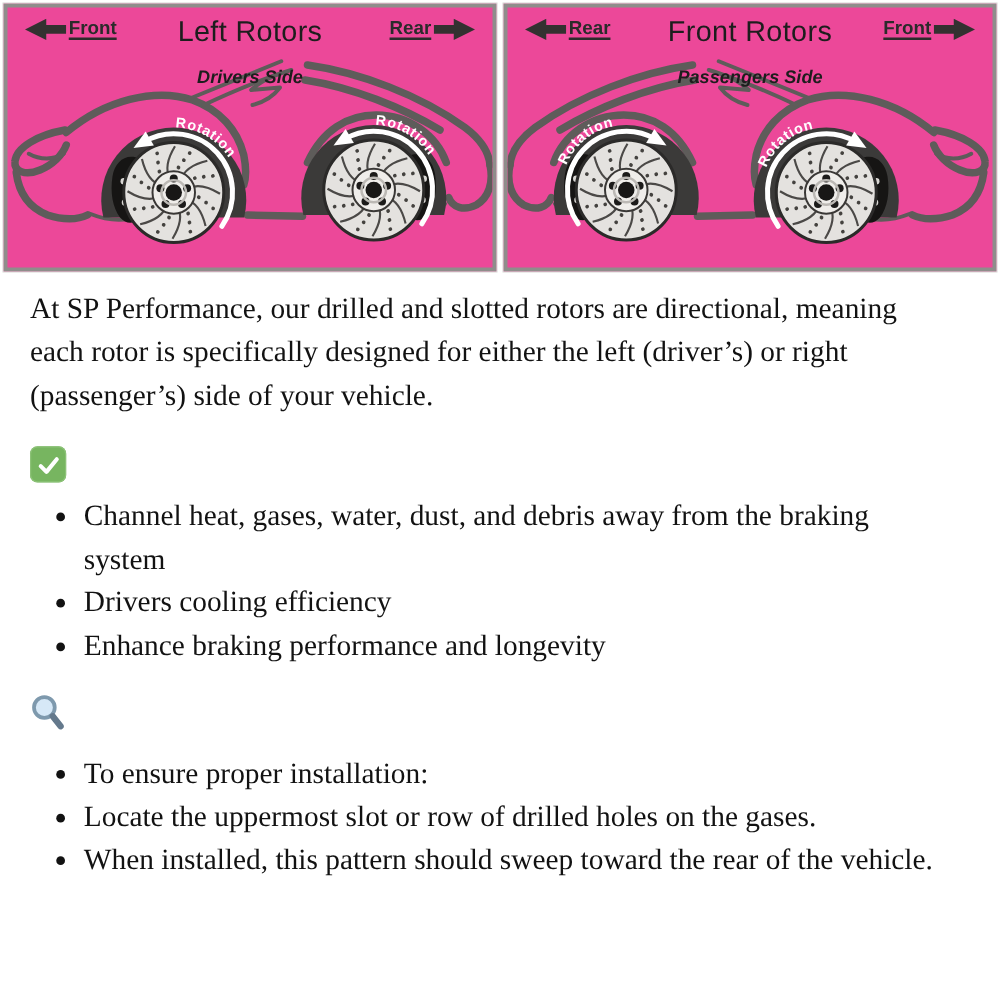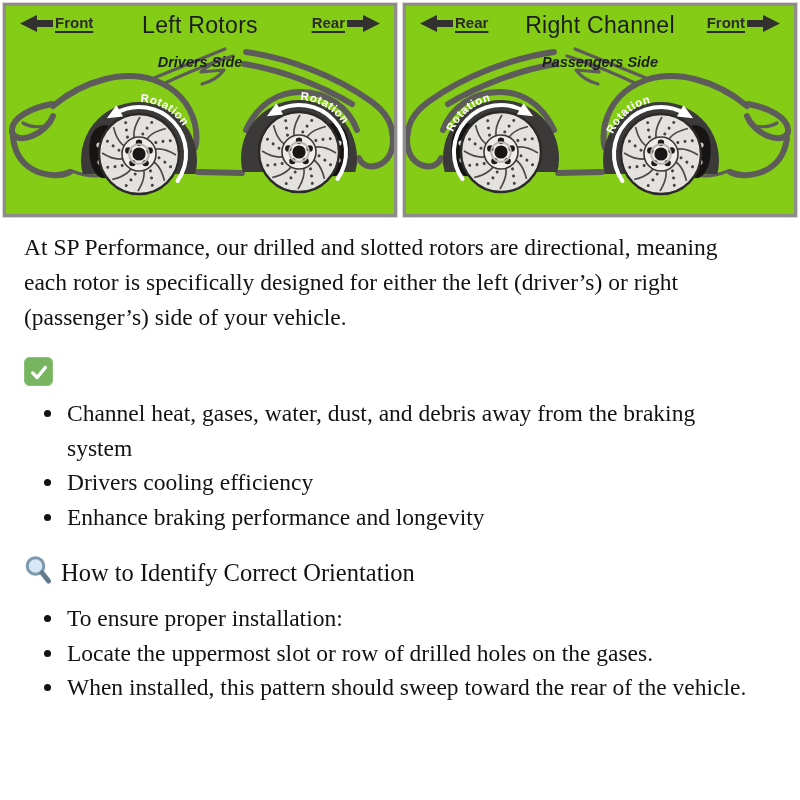--- a/index.html
+++ b/index.html
@@ -1,21 +1,21 @@
 <!DOCTYPE html>
 <html><head>
 <meta charset="utf-8">
 <style>
   * { box-sizing: border-box; }
   html,body { margin:0; padding:0; background:#fff; }
   body { width:800px; height:800px; overflow:hidden; font-family:"Liberation Serif","DejaVu Serif",serif; color:#121212; }
 
   
   .illustration { display:flex; gap:6px; padding:3px 3px 0 3px; height:220px; }
-  .panel { position:relative; flex:1 1 0; height:214px; border:3px solid #8f8d8b; background:#84cc16; overflow:hidden; box-shadow:0 0 0 1px #d8d6d4; }
+  .panel { position:relative; flex:1 1 0; height:214px; border:3px solid #8f8d8b; background:#ec4899; overflow:hidden; box-shadow:0 0 0 1px #d8d6d4; }
   .panel-header { position:absolute; top:7px; left:0; right:0; display:flex; justify-content:space-between; align-items:flex-start; padding:0 14px; z-index:2; }
   .dir { display:flex; align-items:center; gap:2px; font-family:"Liberation Sans",sans-serif; font-weight:bold; font-size:15px; color:#2b2b2b; }
   .dir span { text-decoration:underline; text-decoration-thickness:2px; text-underline-offset:3px; }
   .dir svg { display:block; margin-top:2px; }
   .titles { position:absolute; left:50%; top:0; transform:translateX(-50%); text-align:center; font-family:"Liberation Sans",sans-serif; color:#1d1d1d; }
   .ptitle { font-weight:normal; font-size:23px; letter-spacing:.3px; line-height:1.05; }
   .psub { font-weight:bold; font-style:italic; font-size:14.5px; margin-top:17px; }
   .car-svg { position:absolute; left:0; bottom:2px; width:100%; height:168px; }
 
   .bodyline { fill:none; stroke:#5e5c5a; stroke-width:6; stroke-linecap:round; stroke-linejoin:round; }
@@ -163,21 +163,21 @@
 
     <div class="panel">
       <div class="panel-header">
         <div class="dir">
           <svg width="33" height="17">
               <polygon points="0,8.5 17,0 17,5 33,5 33,12 17,12 17,17" fill="#333130"></polygon>
             </svg>
           <span>Rear</span>
         </div>
         <div class="titles">
-          <div class="ptitle">Right Channel</div>
+          <div class="ptitle">Front Rotors</div>
           <div class="psub">Passengers Side</div>
         </div>
         <div class="dir">
           <span>Front</span>
           <svg width="33" height="17">
               <polygon points="33,8.5 16,0 16,5 0,5 0,12 16,12 16,17" fill="#333130"></polygon>
             </svg>
         </div>
       </div>
       <svg class="car-svg" viewBox="0 0 388 168">
@@ -223,21 +223,20 @@
       <li>Enhance braking performance and longevity</li>
     </ul>
 
     <h2 class="h-reg">
       <span class="mag-icon">
         <svg width="28" height="31" viewBox="0 0 28 31">
             <circle cx="11.5" cy="12" r="8.3" fill="#d6e8f7" stroke="#7e99ad" stroke-width="3"></circle>
             <line x1="18.2" y1="19" x2="24.5" y2="27" stroke="#64798c" stroke-width="5" stroke-linecap="round"></line>
           </svg>
       </span>
-      <span>How to Identify Correct Orientation</span>
     </h2>
 
     <ul class="list-2">
       <li>To ensure proper installation:</li>
       <li>Locate the uppermost slot or row of drilled holes on the gases.</li>
       <li>When installed, this pattern should sweep toward the rear of the vehicle.</li>
     </ul>
 
   </section>
 </div>

